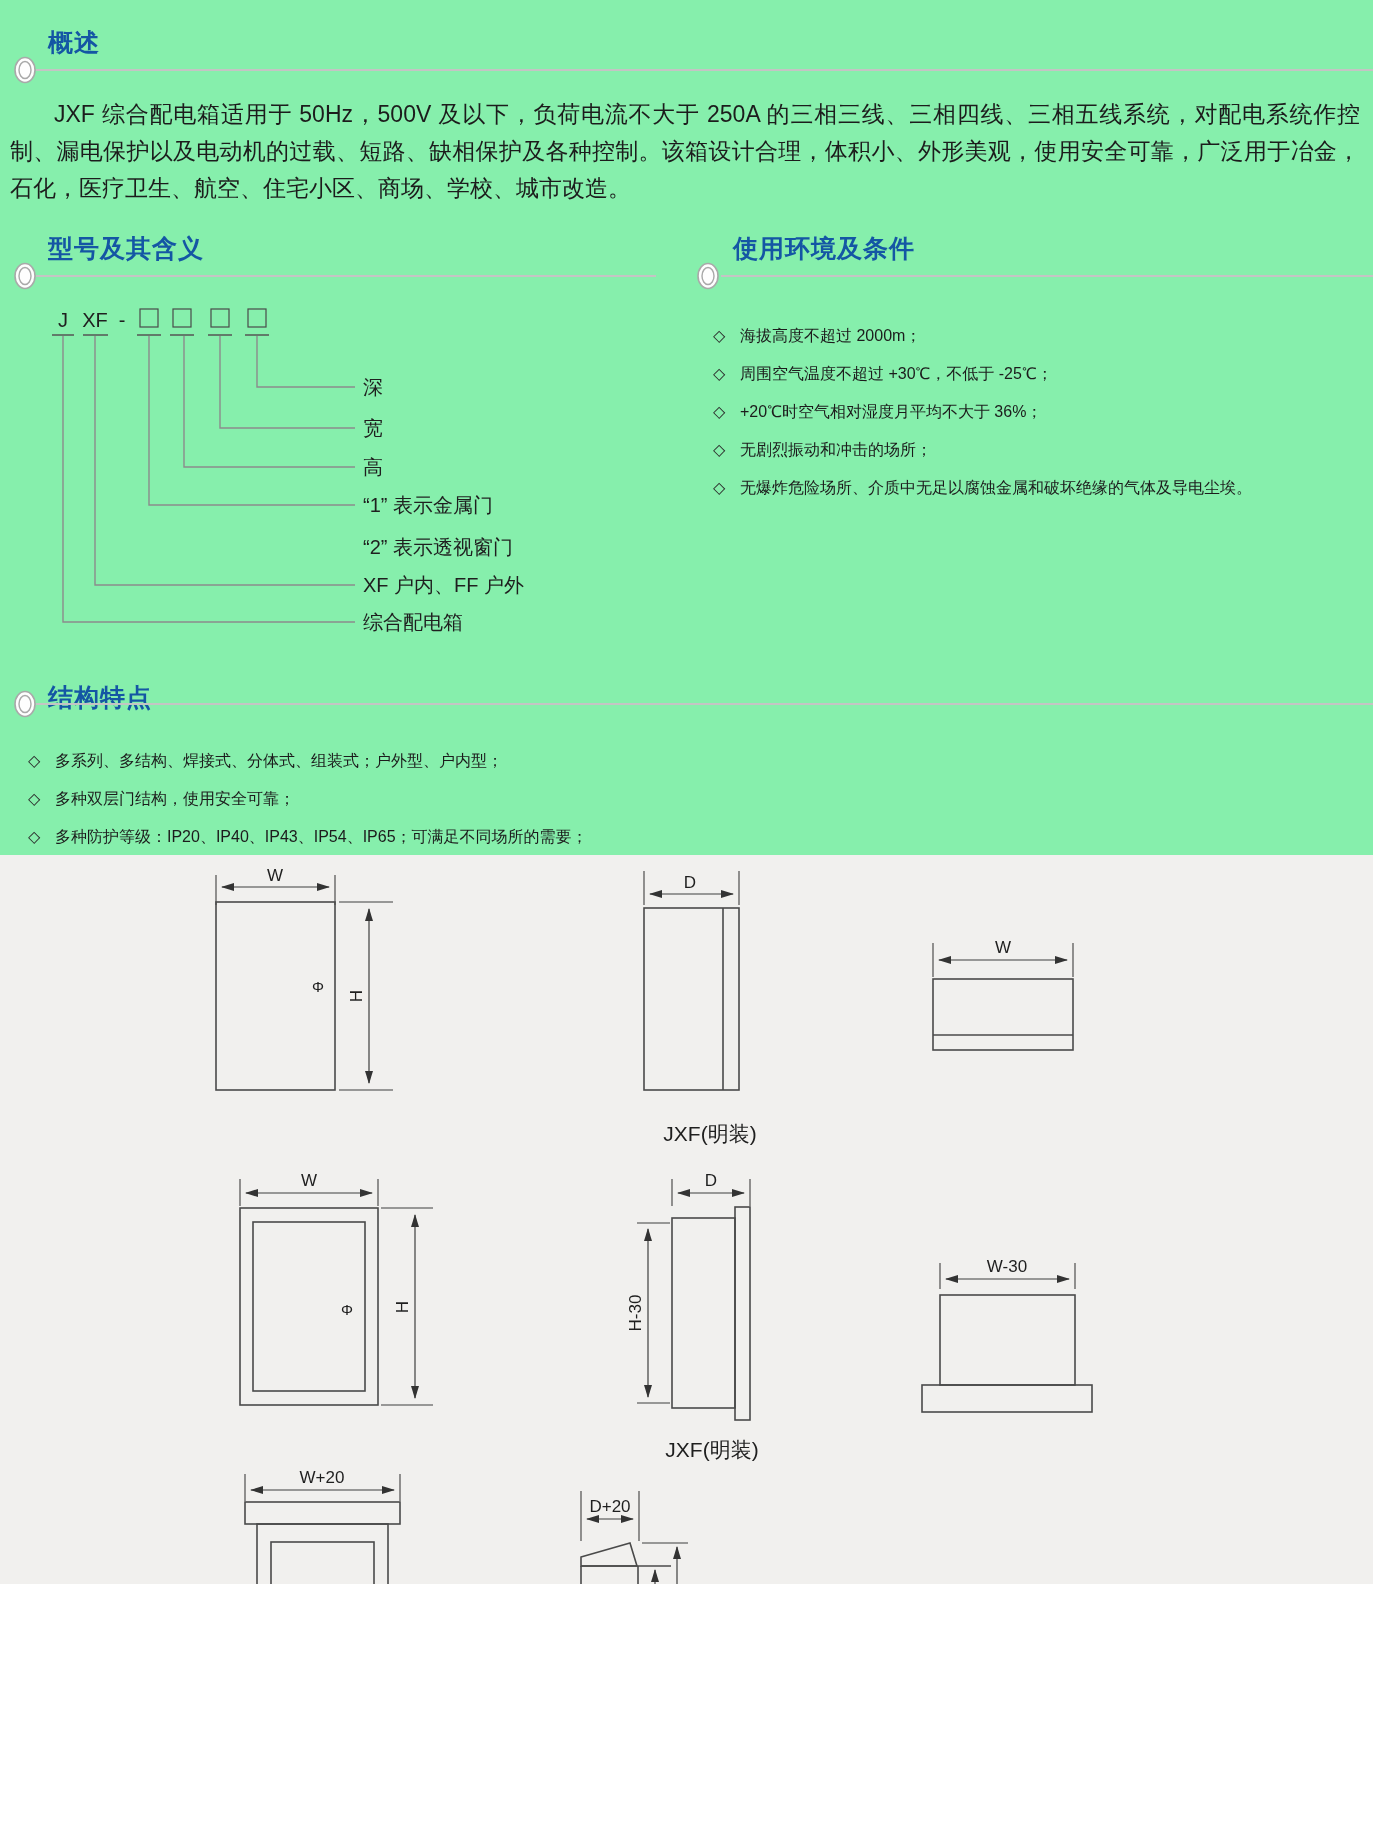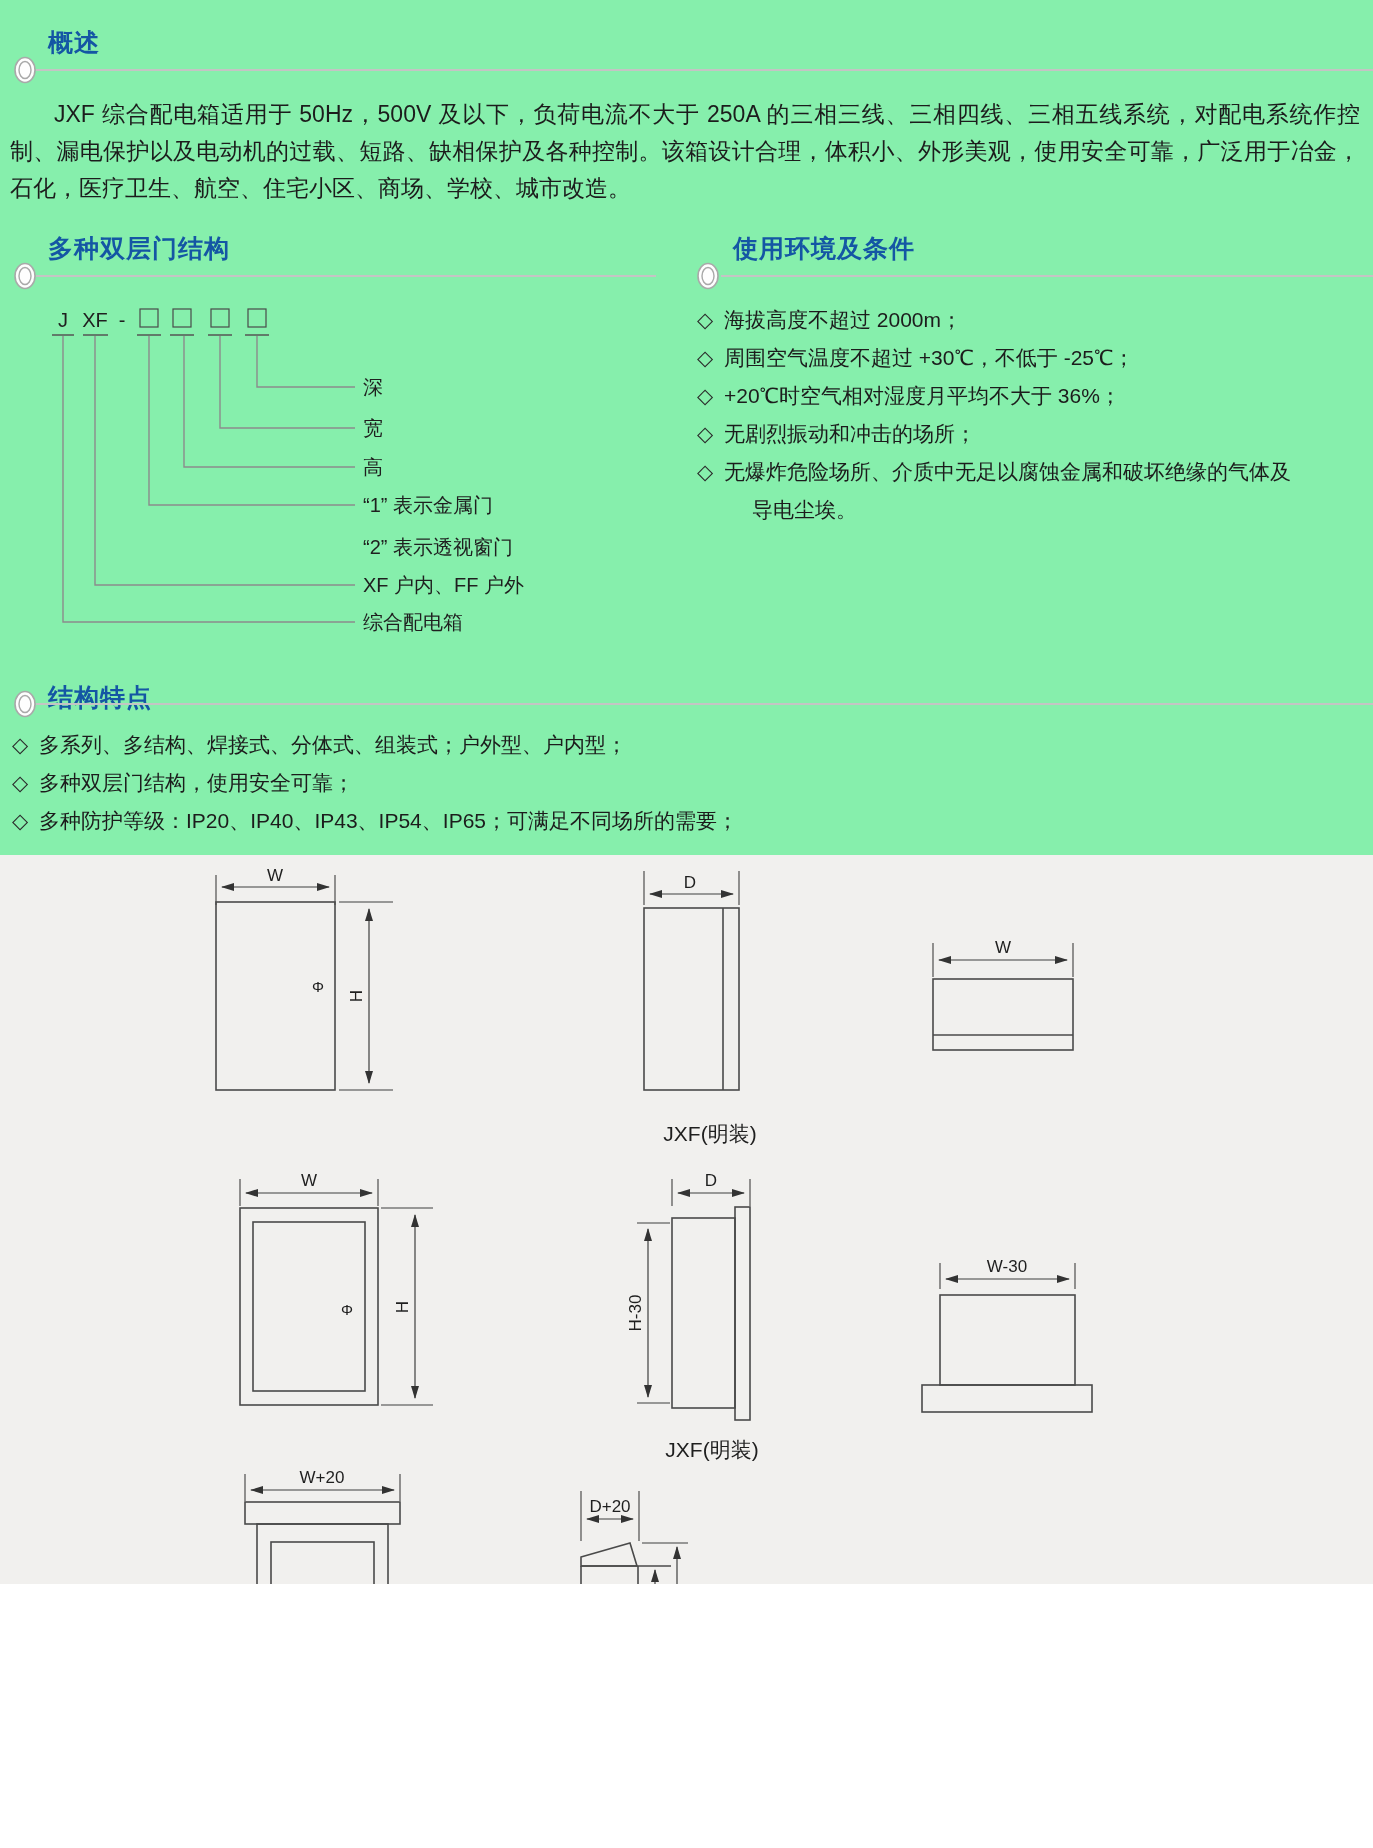--- a/index.html
+++ b/index.html
@@ -3,21 +3,21 @@
 <meta charset="utf-8">
 <style>
   html,body{margin:0;padding:0;background:#fff;}
   .page{position:relative;width:1373px;height:1584px;background:#86efac;overflow:hidden;
         font-family:Liberation Sans, sans-serif;color:#1c1c1c;}
   .sec-title{position:absolute;font-size:25px;font-weight:bold;color:#1456a4;letter-spacing:1px;white-space:nowrap;}
   .rule{position:absolute;height:2px;background:#c4c4c4;}
   .ring{position:absolute;width:26px;height:30px;}
   .para{position:absolute;left:10px;top:96px;width:1350px;font-size:23px;line-height:37px;
         text-align:justify;text-indent:44px;}
-  .dlist{position:absolute;list-style:none;margin:0;padding:0;font-size:21px;}
+  .dlist{position:absolute;list-style:none;margin:16px;padding:0;font-size:16px;}
   .dlist li{line-height:38px;padding-left:55px;text-indent:-55px;}
   .dia{display:inline-block;width:27px;text-indent:0;color:#2a2a2a;}
   .env-list{left:697px;top:301px;width:600px;}
   .struct-list{left:12px;top:726px;width:1340px;}
   .panel{position:absolute;left:0;top:855px;width:1373px;height:968px;background:#f1f0ee;}
   .accent-bar{position:absolute;left:0;top:1839px;width:868px;height:9px;background:#2263ae;}
   
   .ln{stroke:#4a4a4a;stroke-width:1.6;fill:none;}
   .thin{stroke:#4a4a4a;stroke-width:1.2;fill:none;}
   .dim{stroke:#3f3f3f;stroke-width:1.2;fill:none;}
@@ -37,21 +37,21 @@
 <div class="page">
 
   <div class="sec-title" style="left:48px;top:26px;">概述</div>
   <svg class="ring" style="left:12px;top:55px;" viewBox="0 0 26 30">
     <ellipse cx="13" cy="15" rx="10" ry="12.5" fill="#fefefe" stroke="#a9a9a9" stroke-width="1.6"></ellipse>
     <ellipse cx="13" cy="15" rx="6" ry="8.5" fill="none" stroke="#a9a9a9" stroke-width="1.4"></ellipse>
   </svg>
   <div class="rule" style="left:36px;top:69px;width:1337px;"></div>
   <div class="para">JXF 综合配电箱适用于 50Hz，500V 及以下，负荷电流不大于 250A 的三相三线、三相四线、三相五线系统，对配电系统作控制、漏电保护以及电动机的过载、短路、缺相保护及各种控制。该箱设计合理，体积小、外形美观，使用安全可靠，广泛用于冶金，石化，医疗卫生、航空、住宅小区、商场、学校、城市改造。</div>
 
-  <div class="sec-title" style="left:48px;top:232px;">多种双层门结构</div>
+  <div class="sec-title" style="left:48px;top:232px;">型号及其含义</div>
   <svg class="ring" style="left:12px;top:261px;" viewBox="0 0 26 30">
     <ellipse cx="13" cy="15" rx="10" ry="12.5" fill="#fefefe" stroke="#a9a9a9" stroke-width="1.6"></ellipse>
     <ellipse cx="13" cy="15" rx="6" ry="8.5" fill="none" stroke="#a9a9a9" stroke-width="1.4"></ellipse>
   </svg>
   <div class="rule" style="left:36px;top:275px;width:620px;"></div>
 
   <div class="sec-title" style="left:733px;top:232px;">使用环境及条件</div>
   <svg class="ring" style="left:695px;top:261px;" viewBox="0 0 26 30">
     <ellipse cx="13" cy="15" rx="10" ry="12.5" fill="#fefefe" stroke="#a9a9a9" stroke-width="1.6"></ellipse>
     <ellipse cx="13" cy="15" rx="6" ry="8.5" fill="none" stroke="#a9a9a9" stroke-width="1.4"></ellipse>

